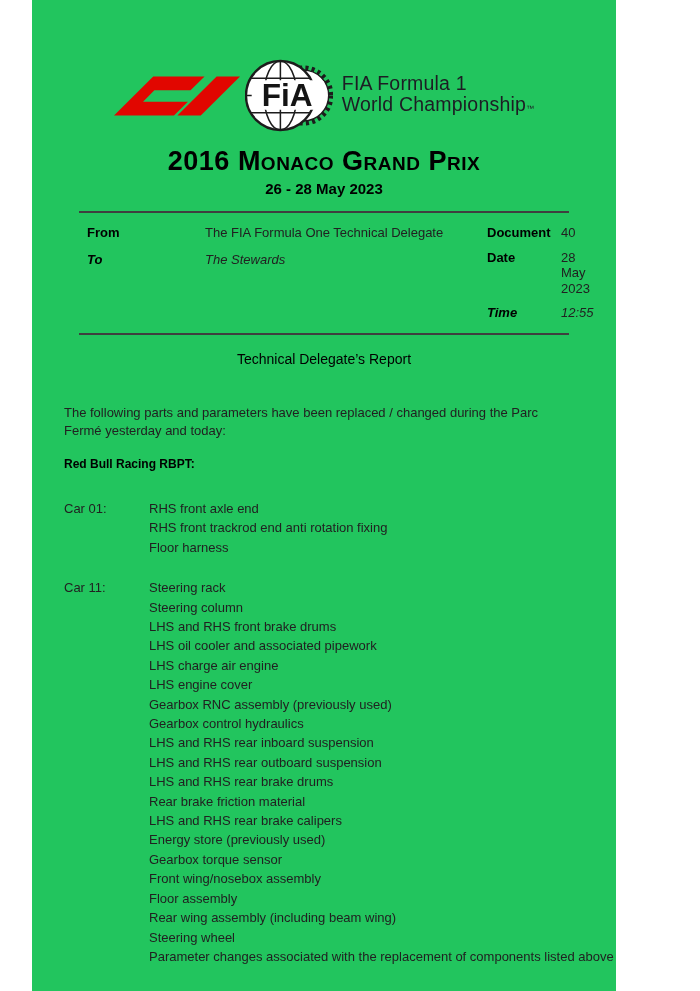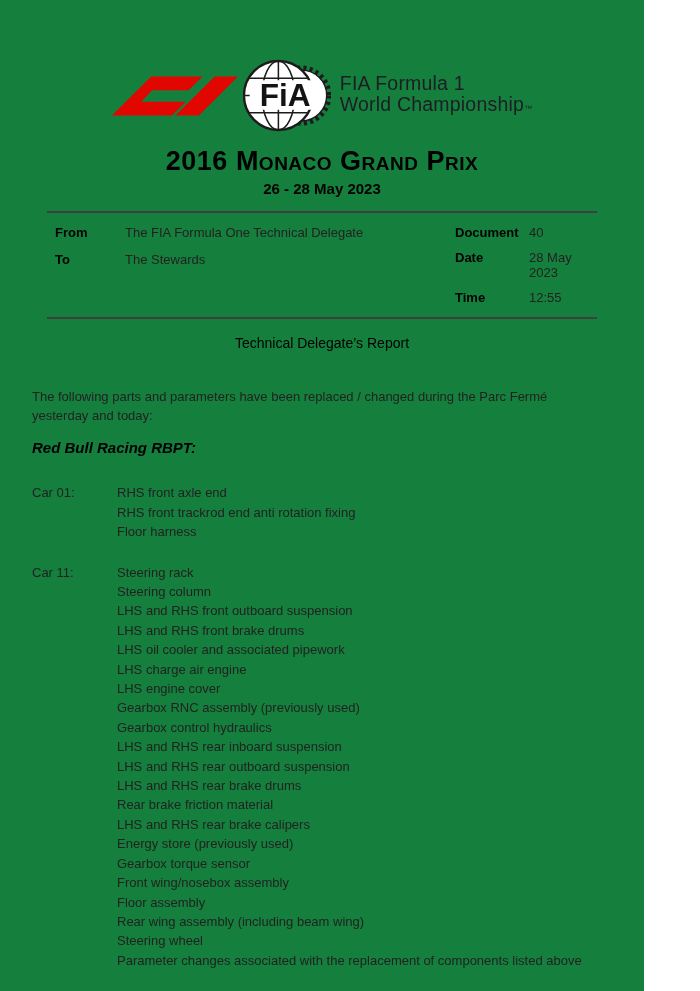--- a/index.html
+++ b/index.html
@@ -2,26 +2,27 @@
 <html><head>
 <meta charset="utf-8">
 <style>
   html, body {
     margin: 0;
     padding: 0;
     background: #ffffff;
   }
   .page {
     position: relative;
-    width: 644px;
+    width: 584px;
     height: 991px;
-    background: #15803d;
+    background: #22c55e;
     font-family: "Liberation Sans", sans-serif;
     color: #212121;
     overflow: hidden;
+    margin-left: 32px;
   }
 
   
   .logo-row {
     margin-top: 57px;
     display: flex;
     justify-content: center;
     align-items: center;
     gap: 9px;
   }
@@ -62,22 +63,22 @@
     margin: 13px 47px 0 47px;
     border-top: 2px solid #3f3f3f;
     border-bottom: 2px solid #3f3f3f;
     padding: 12px 0 12px 8px;
     display: flex;
     font-size: 13px;
   }
   .meta-left { width: 400px; flex: none; }
   .meta-right { flex: 1; }
   .meta-row { display: flex; margin-bottom: 9px; line-height: 15.6px; }
-  .meta-row:last-child { margin-bottom: 0; }
-  .meta-left .meta-row { margin-bottom: 11px; }
+  .meta-row:last-child { margin-bottom: 0; font-style: italic; }
+  .meta-left .meta-row { margin-bottom: 11px; gap: 48px; }
   .meta-label { font-weight: bold; color: #000000; flex: none; }
   .meta-left .meta-label { width: 70px; }
   .meta-right .meta-label { width: 74px; }
   .meta-value { color: #212121; }
 
   
   .content { padding-left: 32px; padding-right: 45px; }
   .report-heading {
     margin-top: 16px;
     text-align: center;
@@ -88,25 +89,24 @@
   }
   .intro-paragraph {
     margin-top: 36px;
     font-size: 13px;
     line-height: 18.5px;
     max-width: 600px;
     color: #212121;
   }
   .team-heading {
     margin-top: 15px;
-    font-size: 15px;
+    font-size: 12px;
     font-weight: bold;
     color: #000000;
     line-height: 16px;
-    font-style: italic;
   }
   .car-section {
     display: flex;
     margin-top: 27px;
     font-size: 13px;
   }
   .car-section + .car-section { margin-top: 21px; }
   .car-label { width: 85px; flex: none; line-height: 19.4px; }
   .car-items { flex: 1; }
   .part-item { line-height: 19.4px; white-space: nowrap; }
@@ -184,21 +184,20 @@
             <div class="part-item">RHS front trackrod end anti rotation fixing</div>
             <div class="part-item">Floor harness</div>
           </div>
   </div>
 
   <div class="car-section">
     <div class="car-label">Car 11:</div>
     <div class="car-items">
             <div class="part-item">Steering rack</div>
             <div class="part-item">Steering column</div>
-            <div class="part-item">LHS and RHS front outboard suspension</div>
             <div class="part-item">LHS and RHS front brake drums</div>
             <div class="part-item">LHS oil cooler and associated pipework</div>
             <div class="part-item">LHS charge air engine</div>
             <div class="part-item">LHS engine cover</div>
             <div class="part-item">Gearbox RNC assembly (previously used)</div>
             <div class="part-item">Gearbox control hydraulics</div>
             <div class="part-item">LHS and RHS rear inboard suspension</div>
             <div class="part-item">LHS and RHS rear outboard suspension</div>
             <div class="part-item">LHS and RHS rear brake drums</div>
             <div class="part-item">Rear brake friction material</div>

